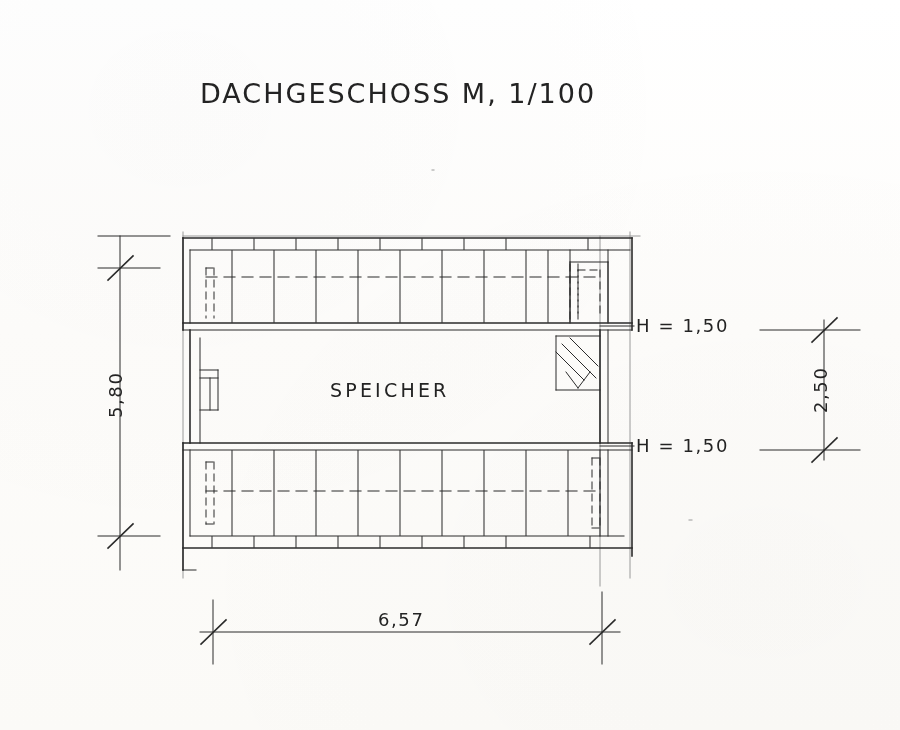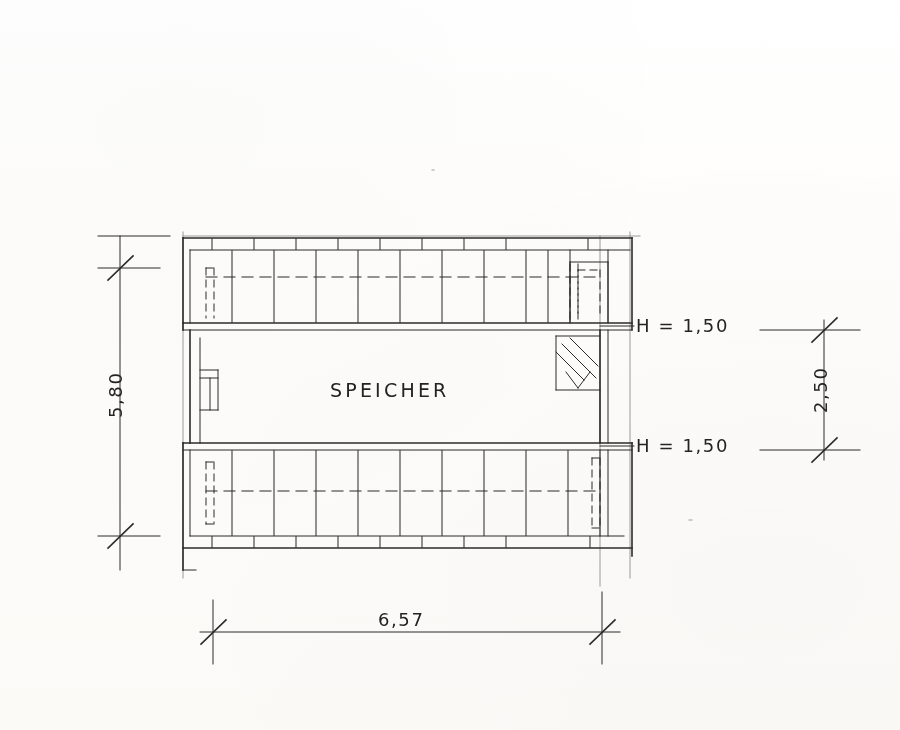--- a/index.html
+++ b/index.html
@@ -77,20 +77,21 @@
   .dashfine { stroke-dasharray: 7 5; stroke-width: 1; }
   .faint { stroke: #8e8e8e; stroke-width: 0.9; }
   .hatchline { stroke: #3a3a3a; stroke-width: 1.1; }
 </style>
 </head>
 <body>
 
 <div id="sheet">
   <div id="paper-tone"></div>
 
+  <div class="title">DACHGESCHOSS  M, 1/100</div>
 
   <svg class="draw" viewBox="0 0 900 730">
 
     <g>
       <line class="ln faint" x1="183" y1="232" x2="183" y2="578"></line>
       <line class="ln faint" x1="630" y1="232" x2="630" y2="578"></line>
       <line class="ln faint" x1="600" y1="236" x2="600" y2="586"></line>
       <line class="ln faint" x1="183" y1="236" x2="640" y2="236"></line>
     </g>
 

